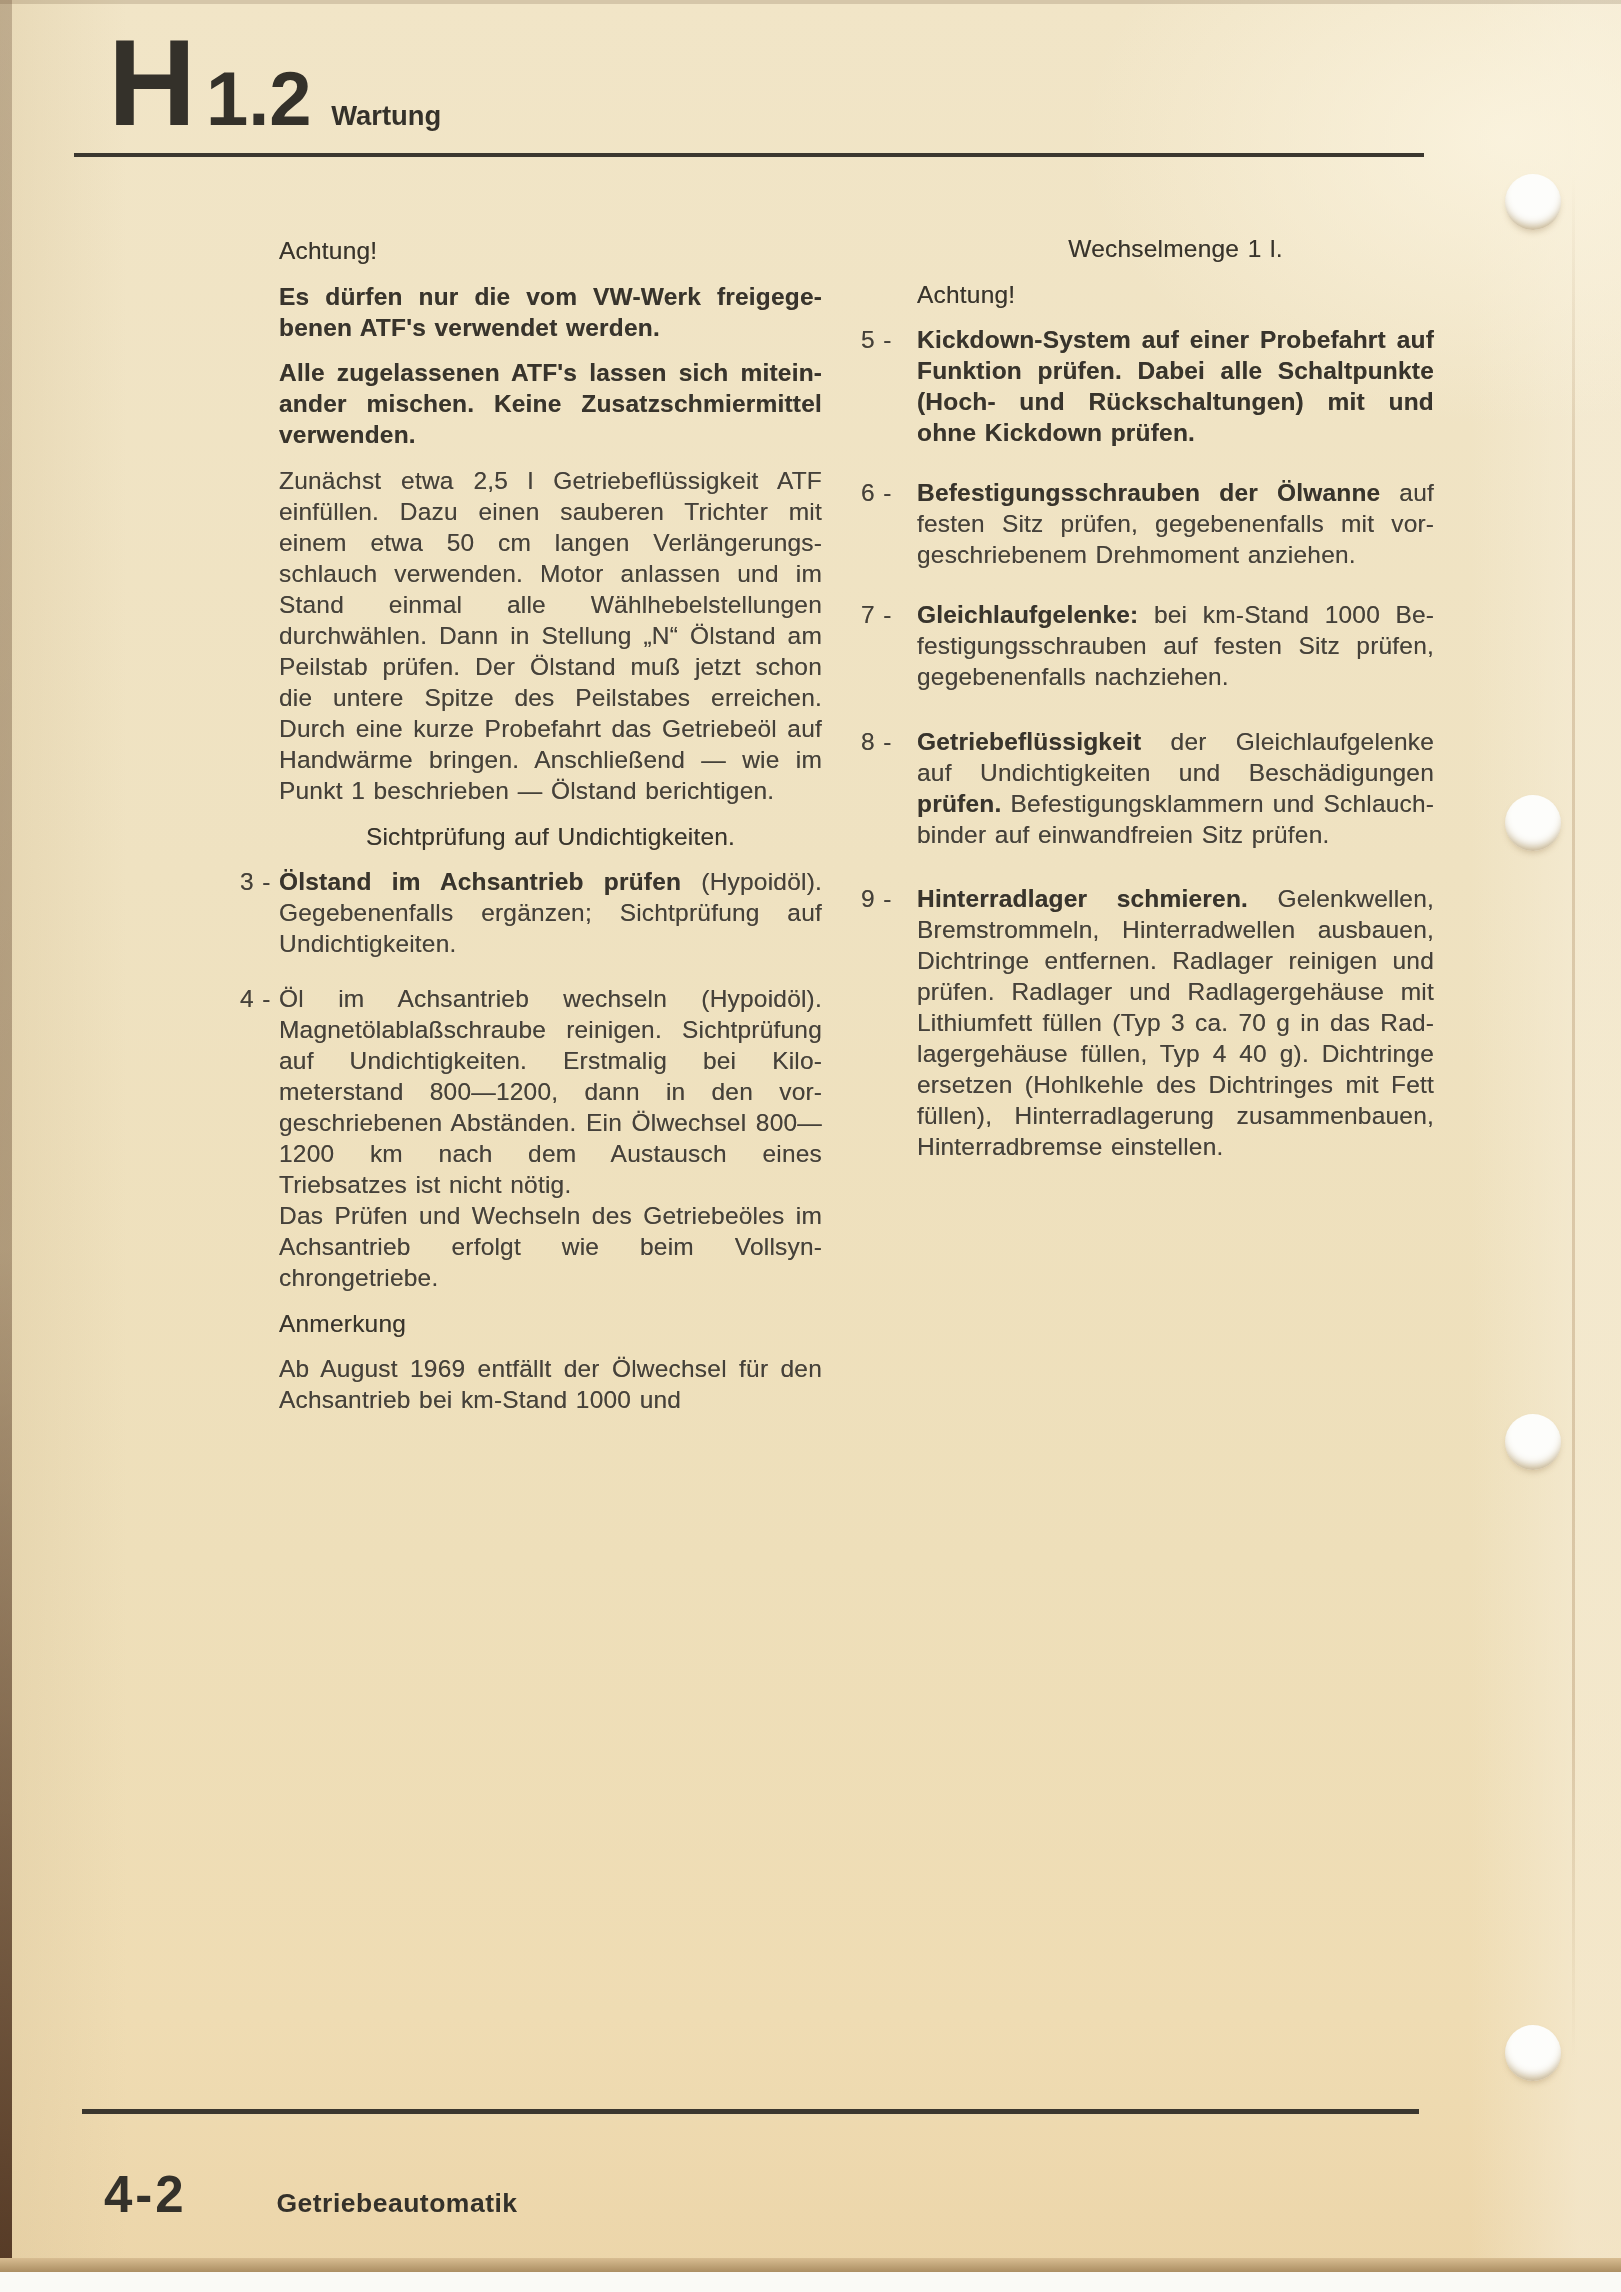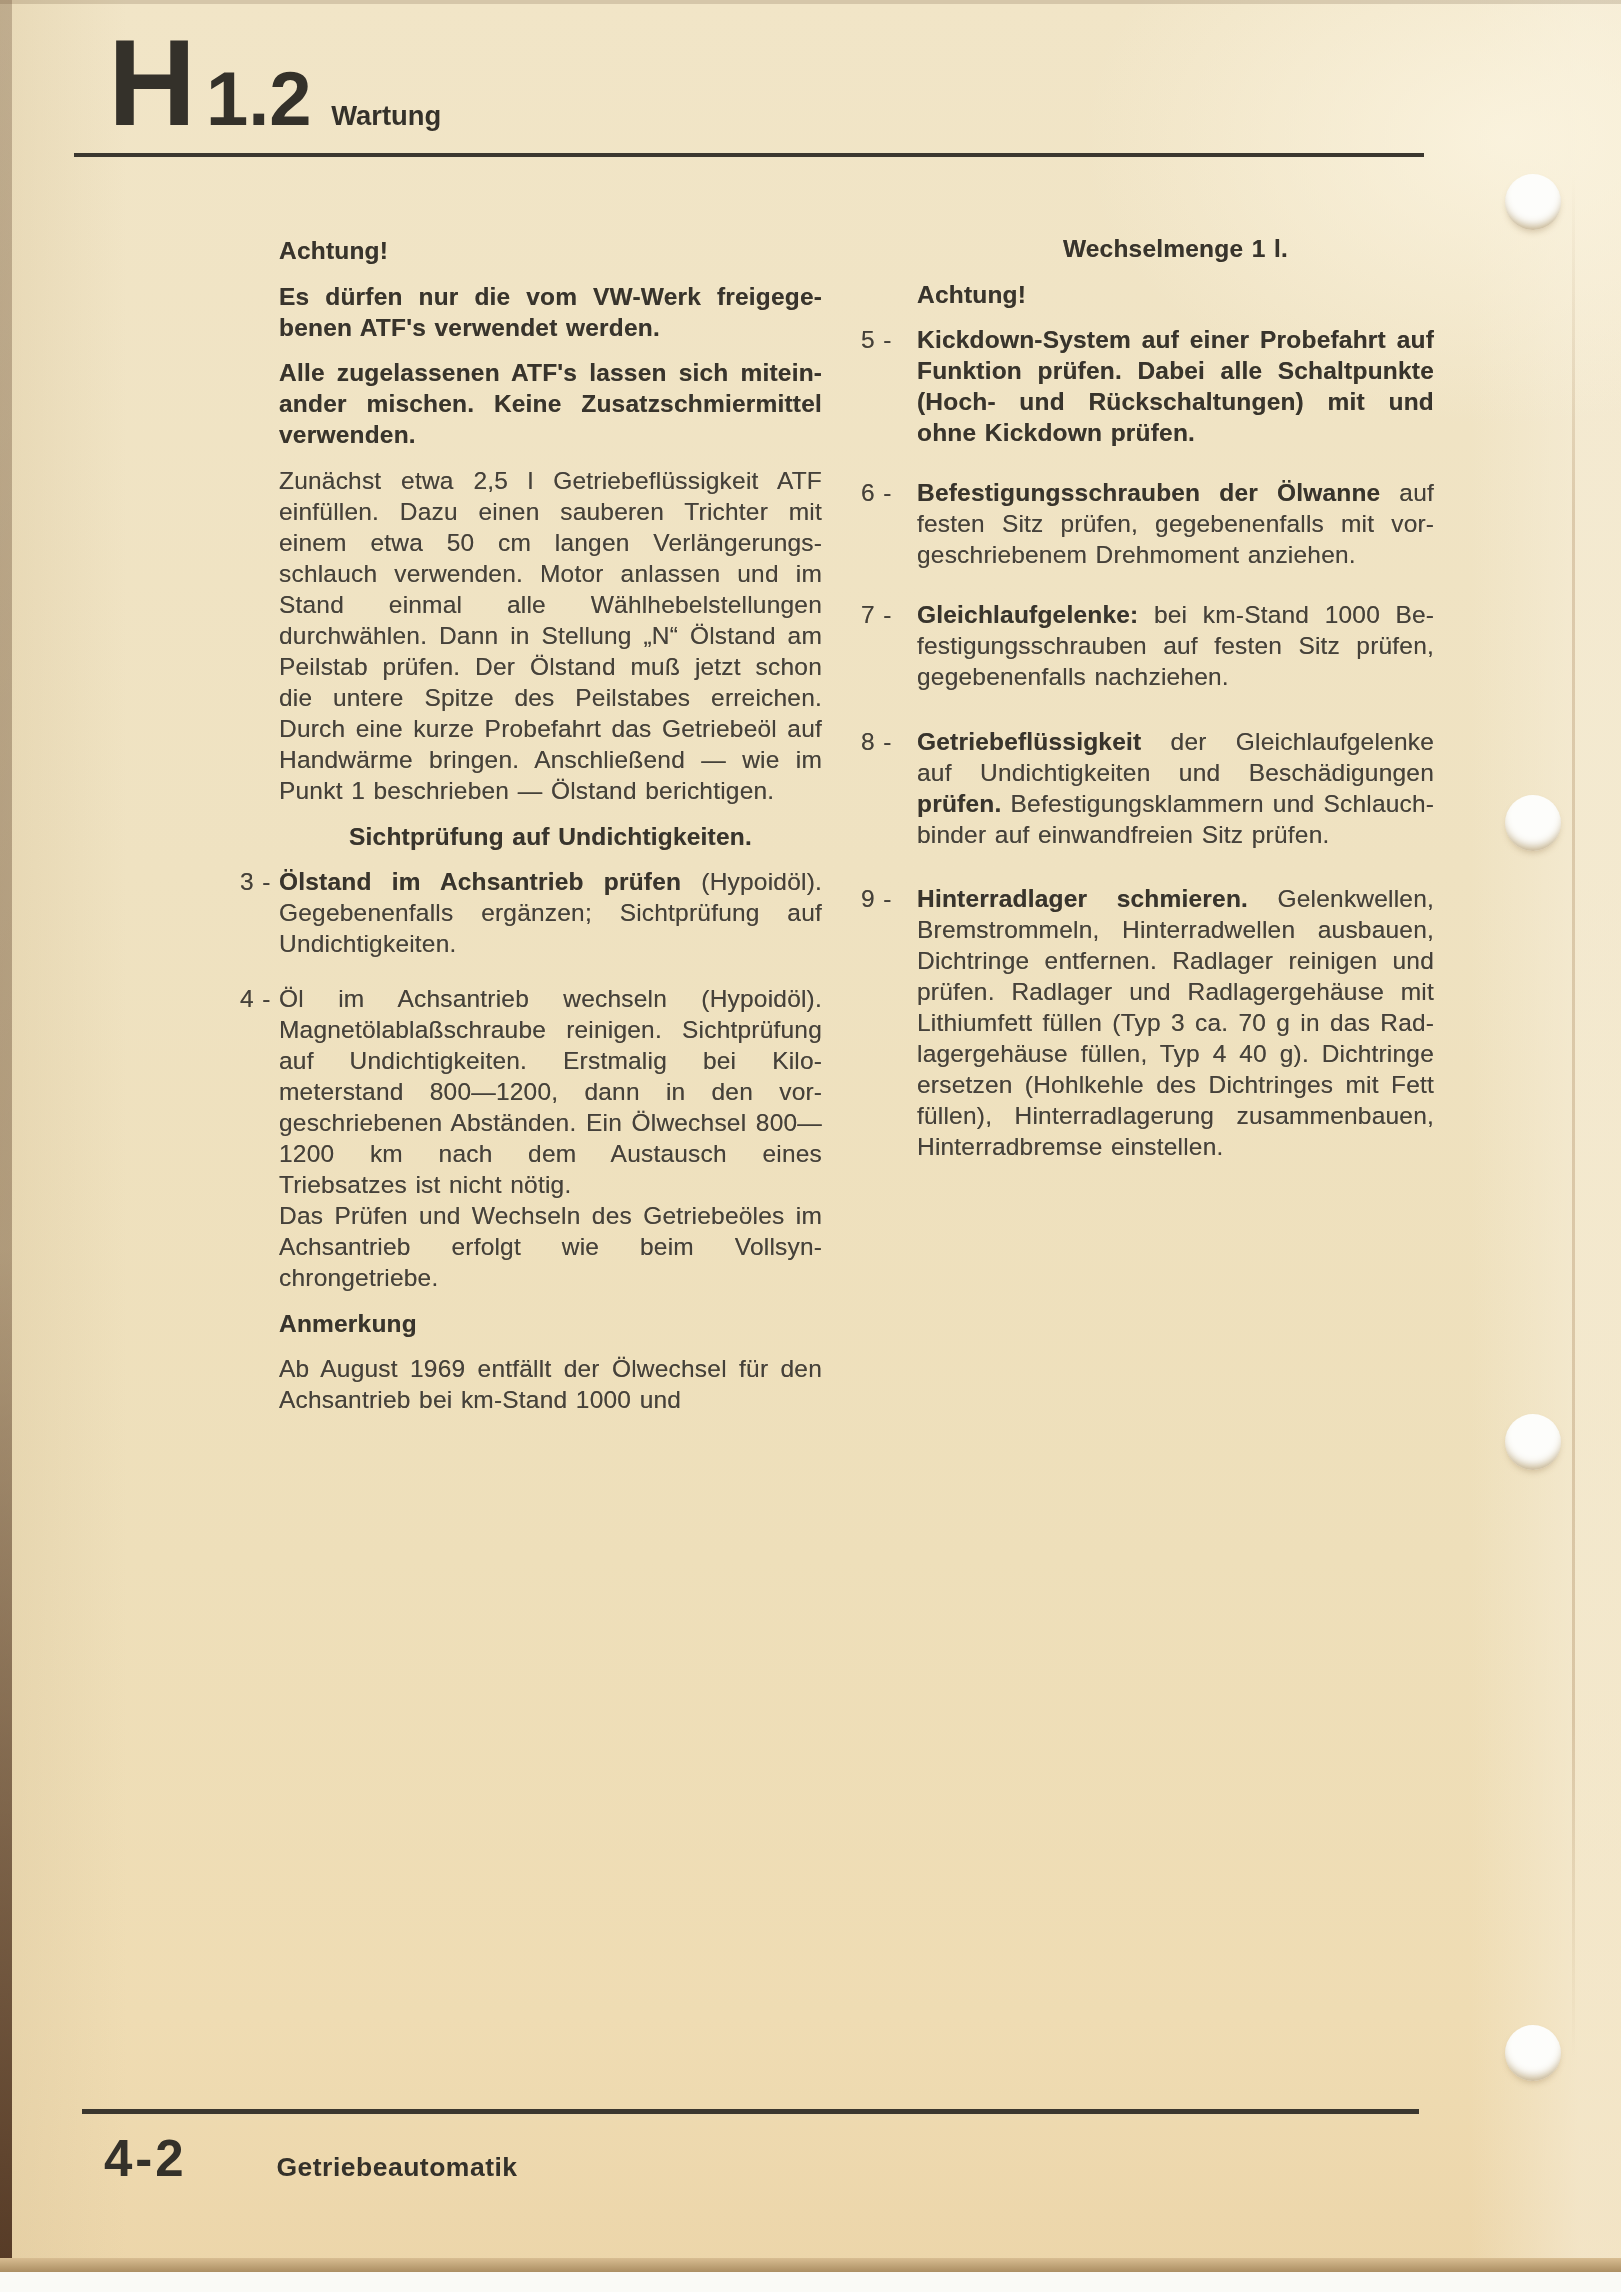--- a/index.html
+++ b/index.html
@@ -36,21 +36,21 @@
 
   
   .col { position:absolute; font-size:24.5px; line-height:31px; letter-spacing:0.2px; word-spacing:1.5px;
          text-shadow:0 0 0.6px rgba(66,60,50,0.55); }
   .col-left  { left:240px; top:235px;  width:582px; }
   .col-right { left:861px; top:233px;  width:573px; }
   .col-left  .para, .col-left  .h-line { margin:0 0 14.7px 0; padding-left:39px; }
   .col-right .para, .col-right .h-line { margin:0 0 14.7px 0; padding-left:56px; }
   .para { text-align:justify; text-align-last:left; }
   .b { font-weight:700; color:#38342c; }
-  .h-line { font-weight:700; color:#38342c; }
+  .h-line { font-weight:400; color:#38342c; }
   .h-center { text-align:center; }
   .item { display:flex; }
   .col-left  .item .num { flex:0 0 39px; }
   .col-right .item .num { flex:0 0 56px; }
   .item .body { flex:1; text-align:justify; text-align-last:left; }
 
   
   .lk-achtung { margin-bottom:17.6px; }
   .lk-p1 { margin-bottom:14.7px; }
   .lk-p2 { margin-bottom:27.4px; }
@@ -65,21 +65,21 @@
   .rk-achtung { margin-bottom:13.7px; }
   .rk-p3 { margin-bottom:26.5px; }
   .rk-item5 { margin-bottom:29px; }
   .rk-item6 { margin-bottom:29px; }
   .rk-item7 { margin-bottom:34px; }
   .rk-item8 { margin-bottom:33px; }
 
   
   .ftr-rule { position:absolute; left:82px; top:2109px; width:1337px; height:4.9px; background:#3b372f; }
   .ftr { position:absolute; left:104px; top:2133px; display:flex; align-items:baseline; color:#34312a; }
-  .ftr-num { font-size:51px; font-weight:700; letter-spacing:2.9px; line-height:1; }
+  .ftr-num { font-size:51px; font-weight:700; letter-spacing:2.9px; line-height:1;margin-top:36px; }
   .ftr-chapter { font-size:26.5px; font-weight:700; margin-left:90px; line-height:1; letter-spacing:0.5px; }
 </style>
 </head>
 <body>
 
 <div class="page">
 
   <div class="top-edge"></div>
   <div class="left-edge"></div>
   <div class="crease"></div>

